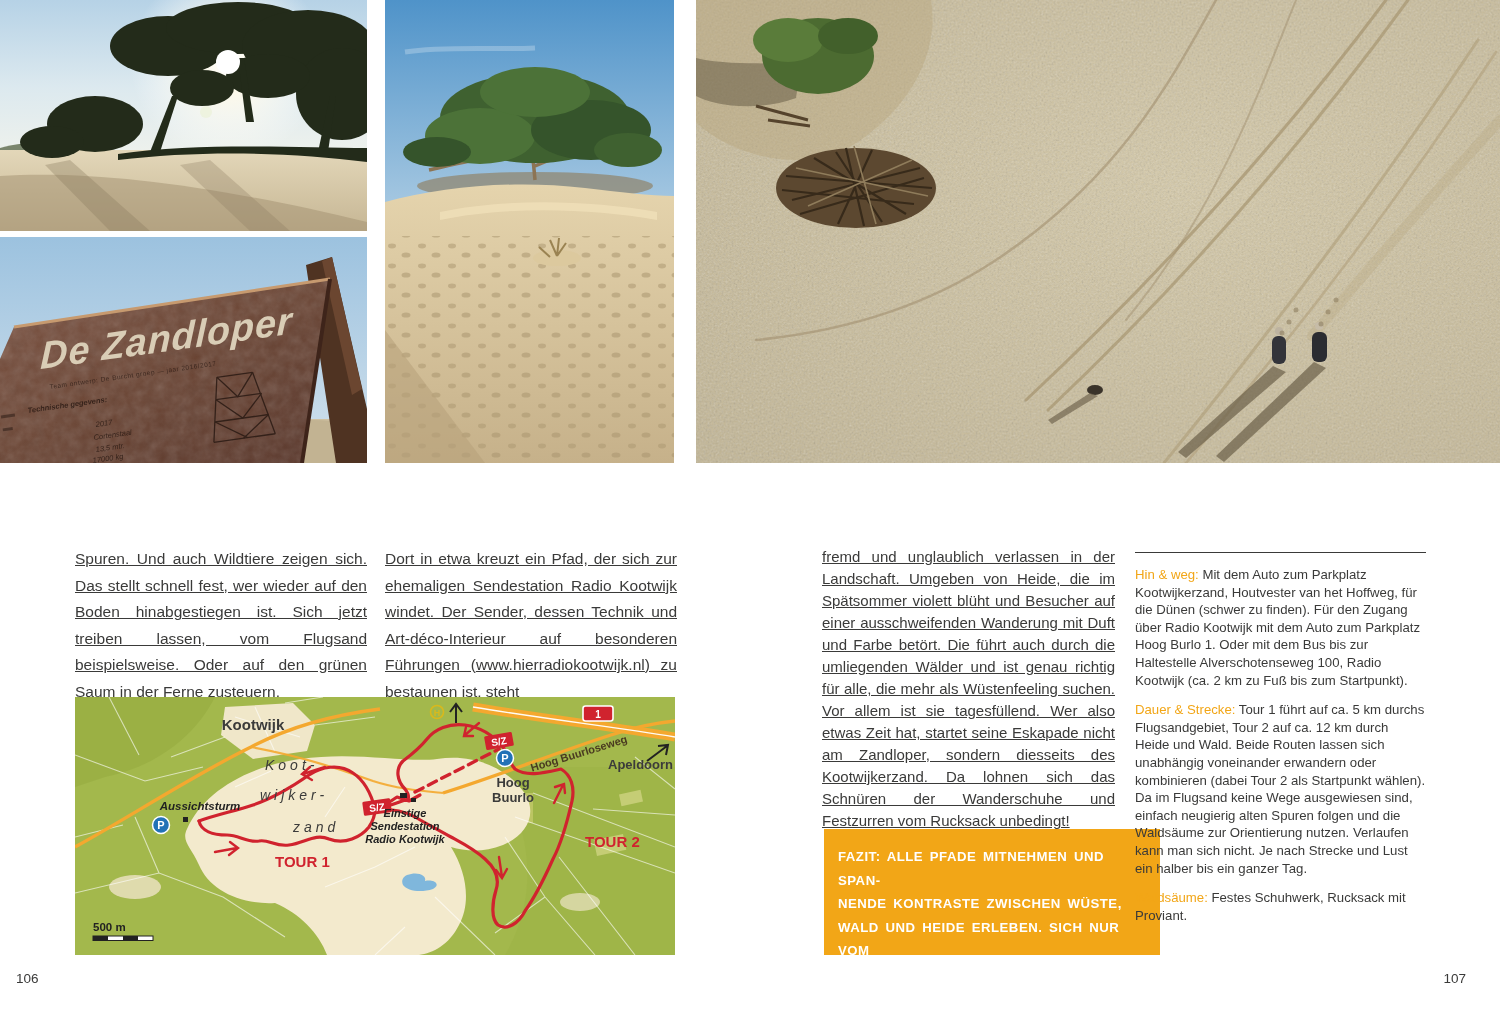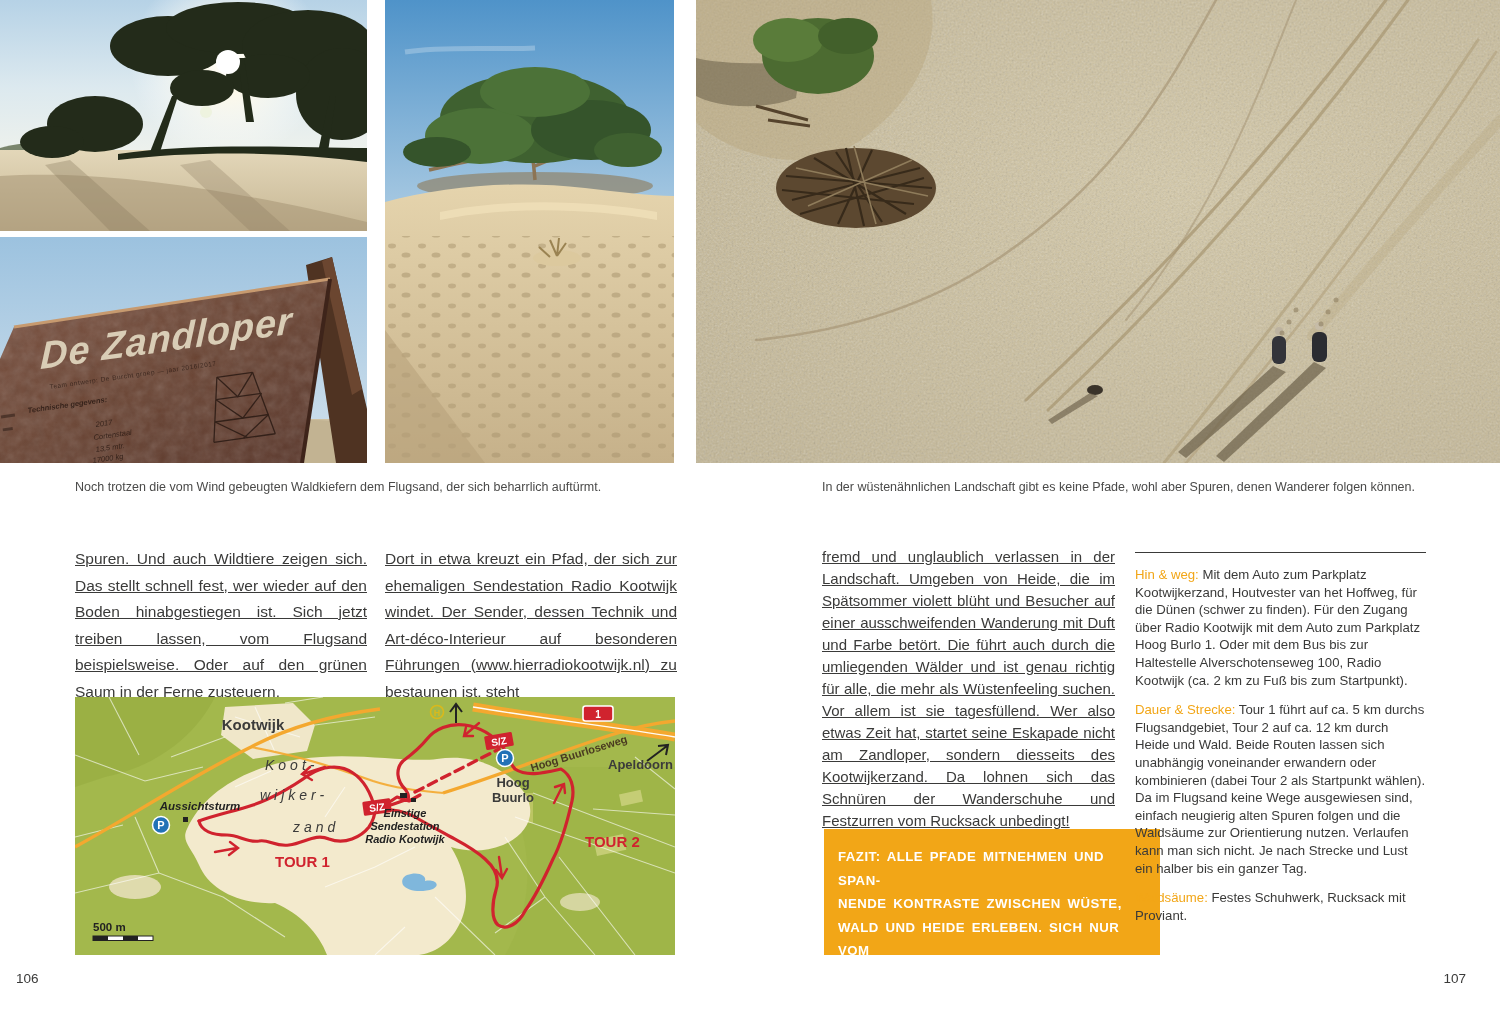--- a/index.html
+++ b/index.html
@@ -237,22 +237,20 @@
             <circle cx="632" cy="312" r="2.5"></circle>
             <circle cx="625" cy="324" r="2.5"></circle>
           <circle cx="600" cy="310" r="2.5"></circle>
             <circle cx="593" cy="322" r="2.5"></circle>
             <circle cx="586" cy="333" r="2.5"></circle>
         </g>
       </g>
     </svg>
   </figure>
 
-  <div class="caption cap-left">Noch trotzen die vom Wind gebeugten Waldkiefern dem Flugsand, der sich beharrlich auftürmt.</div>
-  <div class="caption cap-right">In der wüstenähnlichen Landschaft gibt es keine Pfade, wohl aber Spuren, denen Wanderer folgen können.</div>
 
   <p class="bodycol col1">Spuren. Und auch Wildtiere zeigen sich. Das stellt schnell fest, wer wieder auf den Boden hinabgestiegen ist. Sich jetzt treiben lassen, vom Flugsand beispielsweise. Oder auf den grünen Saum in der Ferne zusteuern.</p>
   <p class="bodycol col2"><span>Dort in etwa kreuzt ein Pfad, der sich zur ehemaligen Sendestation Radio Kootwijk windet. Der Sender, dessen Technik und Art-déco-Interieur auf besonderen Führungen (</span><span class="weblink">www.hierradiokootwijk.nl</span><span>) zu bestaunen ist, steht</span></p>
   <p class="bodycol col3">fremd und unglaublich verlassen in der Landschaft. Umgeben von Heide, die im Spätsommer violett blüht und Besucher auf einer ausschweifenden Wanderung mit Duft und Farbe betört. Die führt auch durch die umliegenden Wälder und ist genau richtig für alle, die mehr als Wüstenfeeling suchen. Vor allem ist sie tagesfüllend. Wer also etwas Zeit hat, startet seine Eskapade nicht am Zandloper, sondern diesseits des Kootwijkerzand. Da lohnen sich das Schnüren der Wanderschuhe und Festzurren vom Rucksack unbedingt!</p>
 
   <div class="mapwrap">
     <svg viewBox="0 0 600 258">
       <rect width="600" height="258" fill="#A3B84C"></rect>
       <path d="M0,0 L140,0 C120,40 80,70 30,80 L0,90 Z" fill="#97AD41" opacity=".7"></path>
       <path d="M420,70 L600,70 L600,258 L430,258 C470,190 450,120 420,70 Z" fill="#9DB246" opacity=".55"></path>

